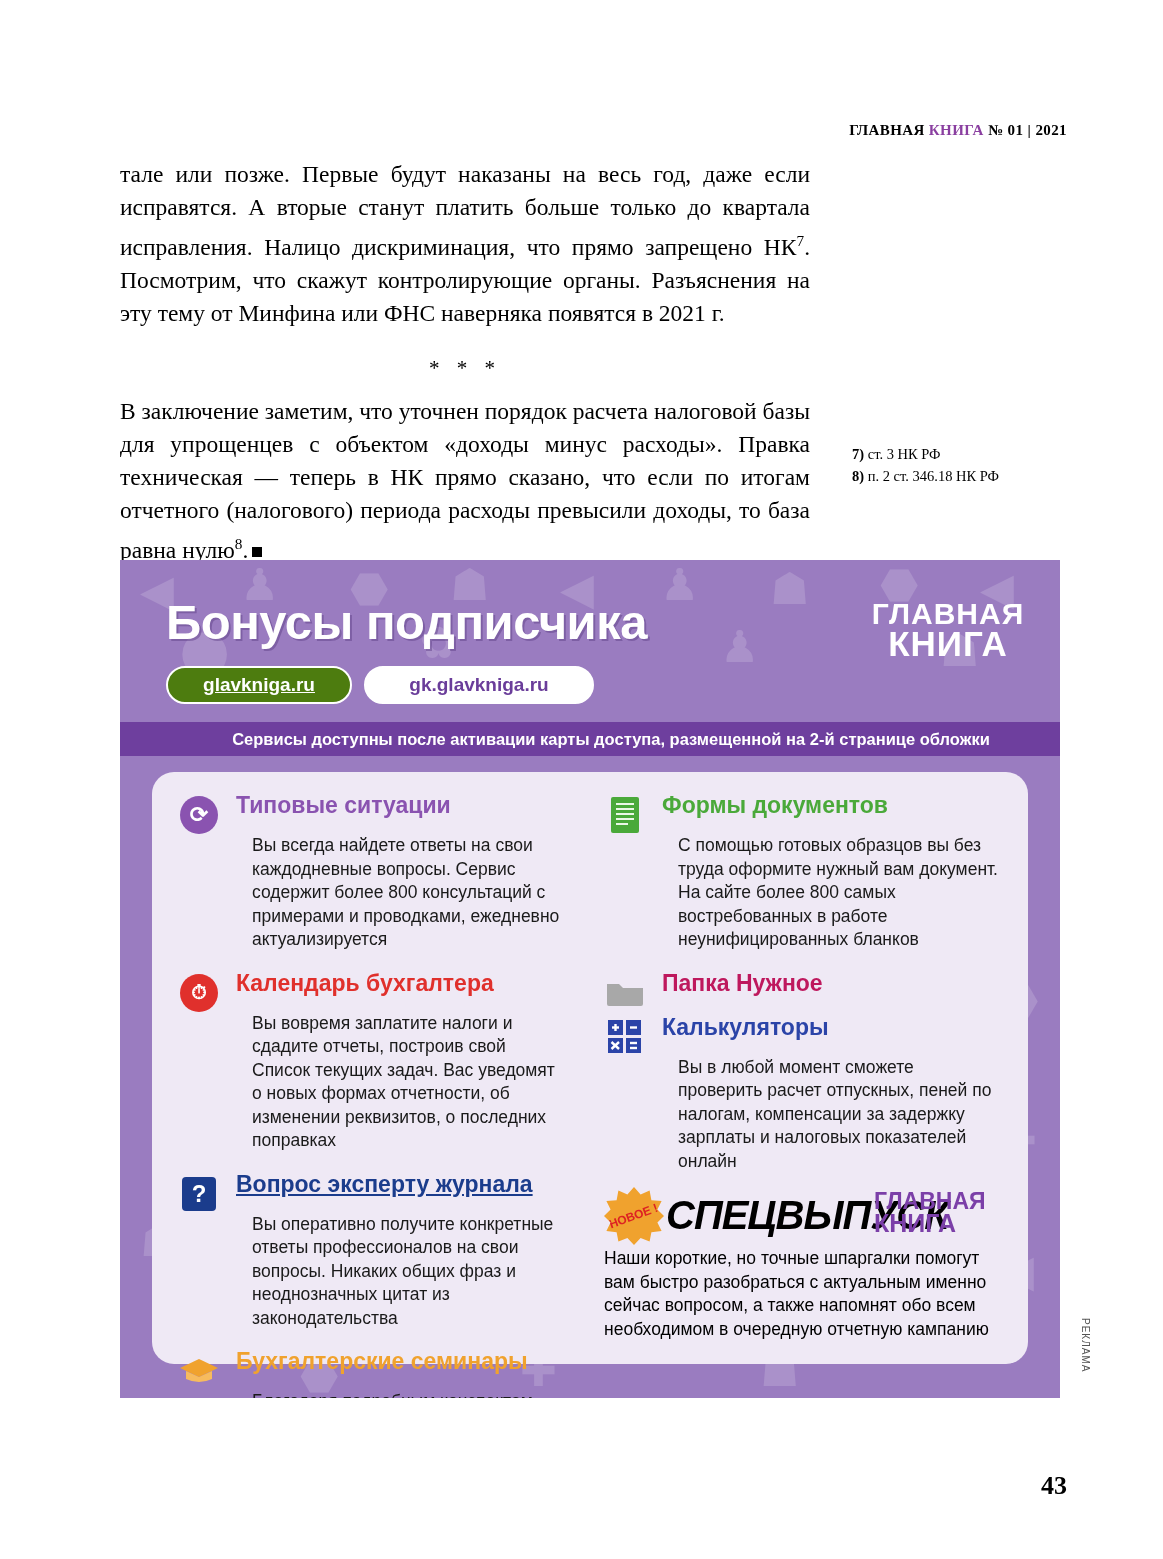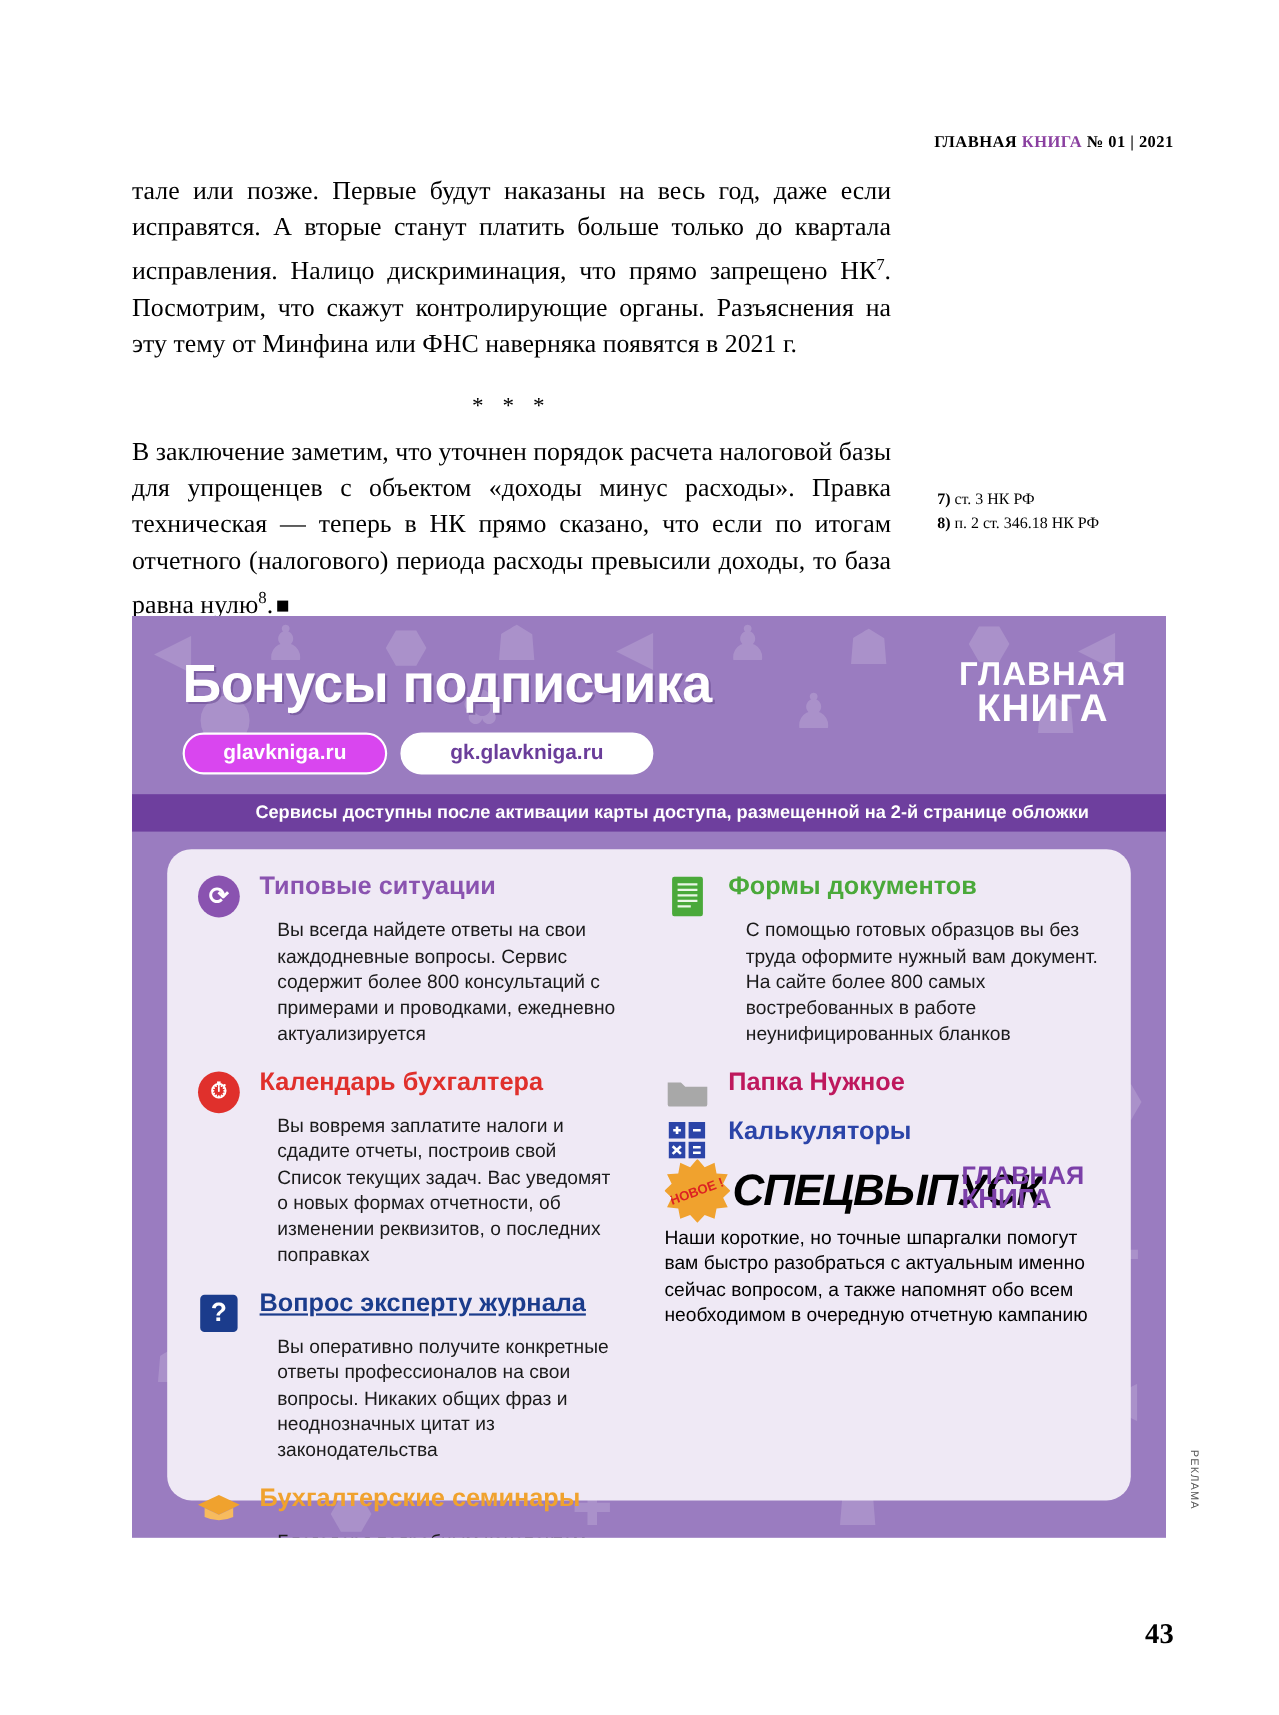--- a/index.html
+++ b/index.html
@@ -148,24 +148,25 @@
     align-items: center;
     justify-content: center;
     font-family: "Liberation Sans", sans-serif;
     font-weight: bold;
     font-size: 19px;
     padding: 0 20px;
     box-sizing: border-box;
   }
   .pill-orange {
     left: 46px;
-    background: #d946ef;
+    background: #4d7c0f;
     color: #ffffff;
     border: 2px solid #ffffff;
     width: 186px;
+    text-decoration: underline;
   }
   .pill-white {
     left: 244px;
     background: #ffffff;
     color: #6a3d9a;
     border: 2px solid #ffffff;
     width: 230px;
   }
 
   .activation-bar {
@@ -465,20 +466,21 @@
               <line x1="8.5" y1="5" x2="8.5" y2="12"></line>
               <line x1="23" y1="8.5" x2="30" y2="8.5"></line>
               <line x1="4.5" y1="23" x2="12" y2="30"></line>
               <line x1="12" y1="23" x2="4.5" y2="30"></line>
               <line x1="23" y1="24" x2="30" y2="24"></line>
               <line x1="23" y1="29" x2="30" y2="29"></line>
             </g>
           </svg>
         </div>
         <h3 class="t-blue2">Калькуляторы</h3>
+        <p>Вы в любой момент сможете проверить расчет отпускных, пеней по налогам, компенсации за задержку зарплаты и налоговых показателей онлайн</p>
       </div>
 
       <div class="spec">
         <div class="spec-head">
           <div class="burst">
             <span>НОВОЕ !</span>
           </div>
           <div class="spec-word">СПЕЦВЫПУСК</div>
           <div class="spec-gk">
             <span class="g1">ГЛАВНАЯ</span>

